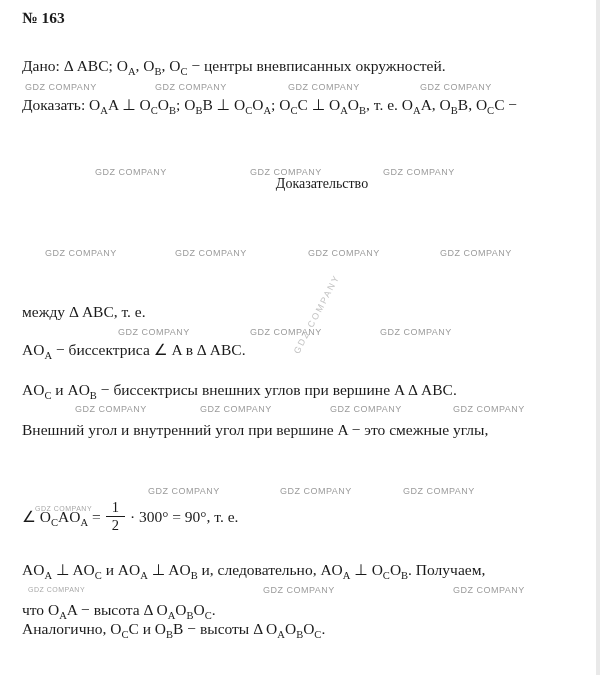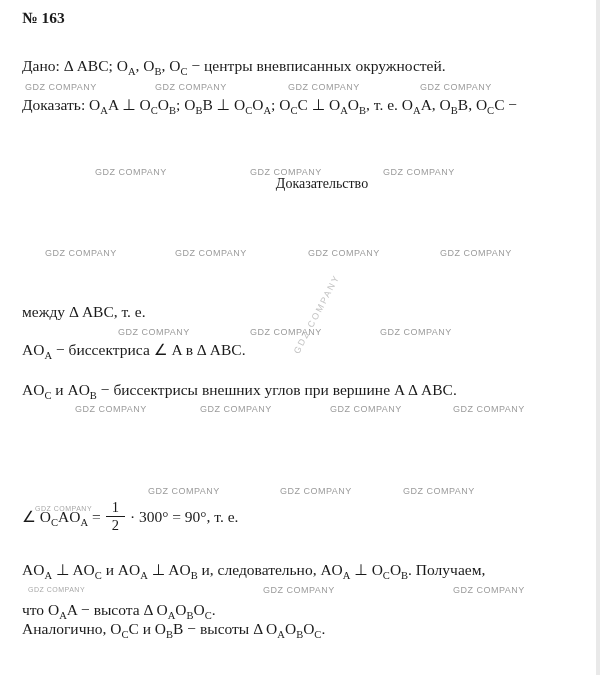--- a/index.html
+++ b/index.html
@@ -81,20 +81,21 @@
   <div class="heading" style="top:176px">Доказательство</div>
 
 
 
   <div class="line" style="top:302px">между Δ ABC,  т. е.</div>
 
   <div class="line" style="top:340px">AO<sub>A</sub> − биссектриса ∠ A в Δ ABC.</div>
 
   <div class="line" style="top:380px">AO<sub>C</sub> и AO<sub>B</sub> − биссектрисы внешних углов при вершине A Δ ABC.</div>
 
+  <div class="line" style="top:420px">Внешний угол и внутренний угол при вершине A − это смежные углы,</div>
 
 
   <div class="line formula-line" style="top:500px">
     <span>∠ O<sub>C</sub>AO<sub>A</sub> = </span>
     <span class="frac">
       <span class="num">1</span>
       <span class="den">2</span>
     </span>
     <span> · 300° = 90°, т. е.</span>
   </div>

